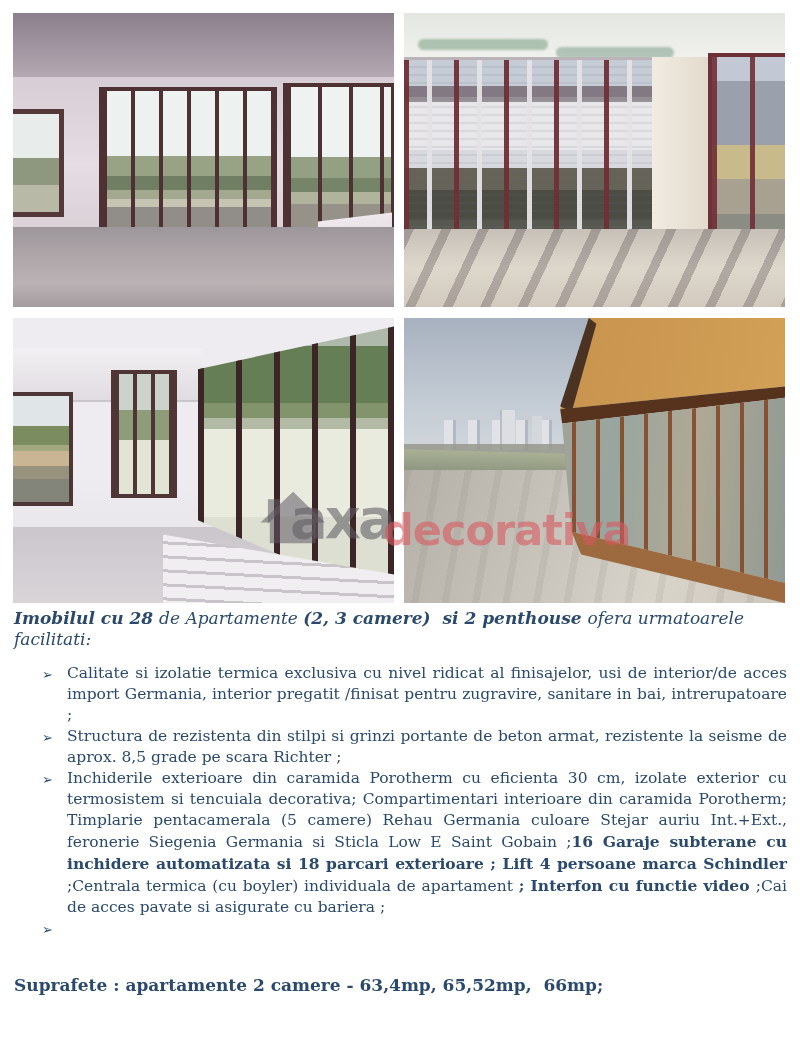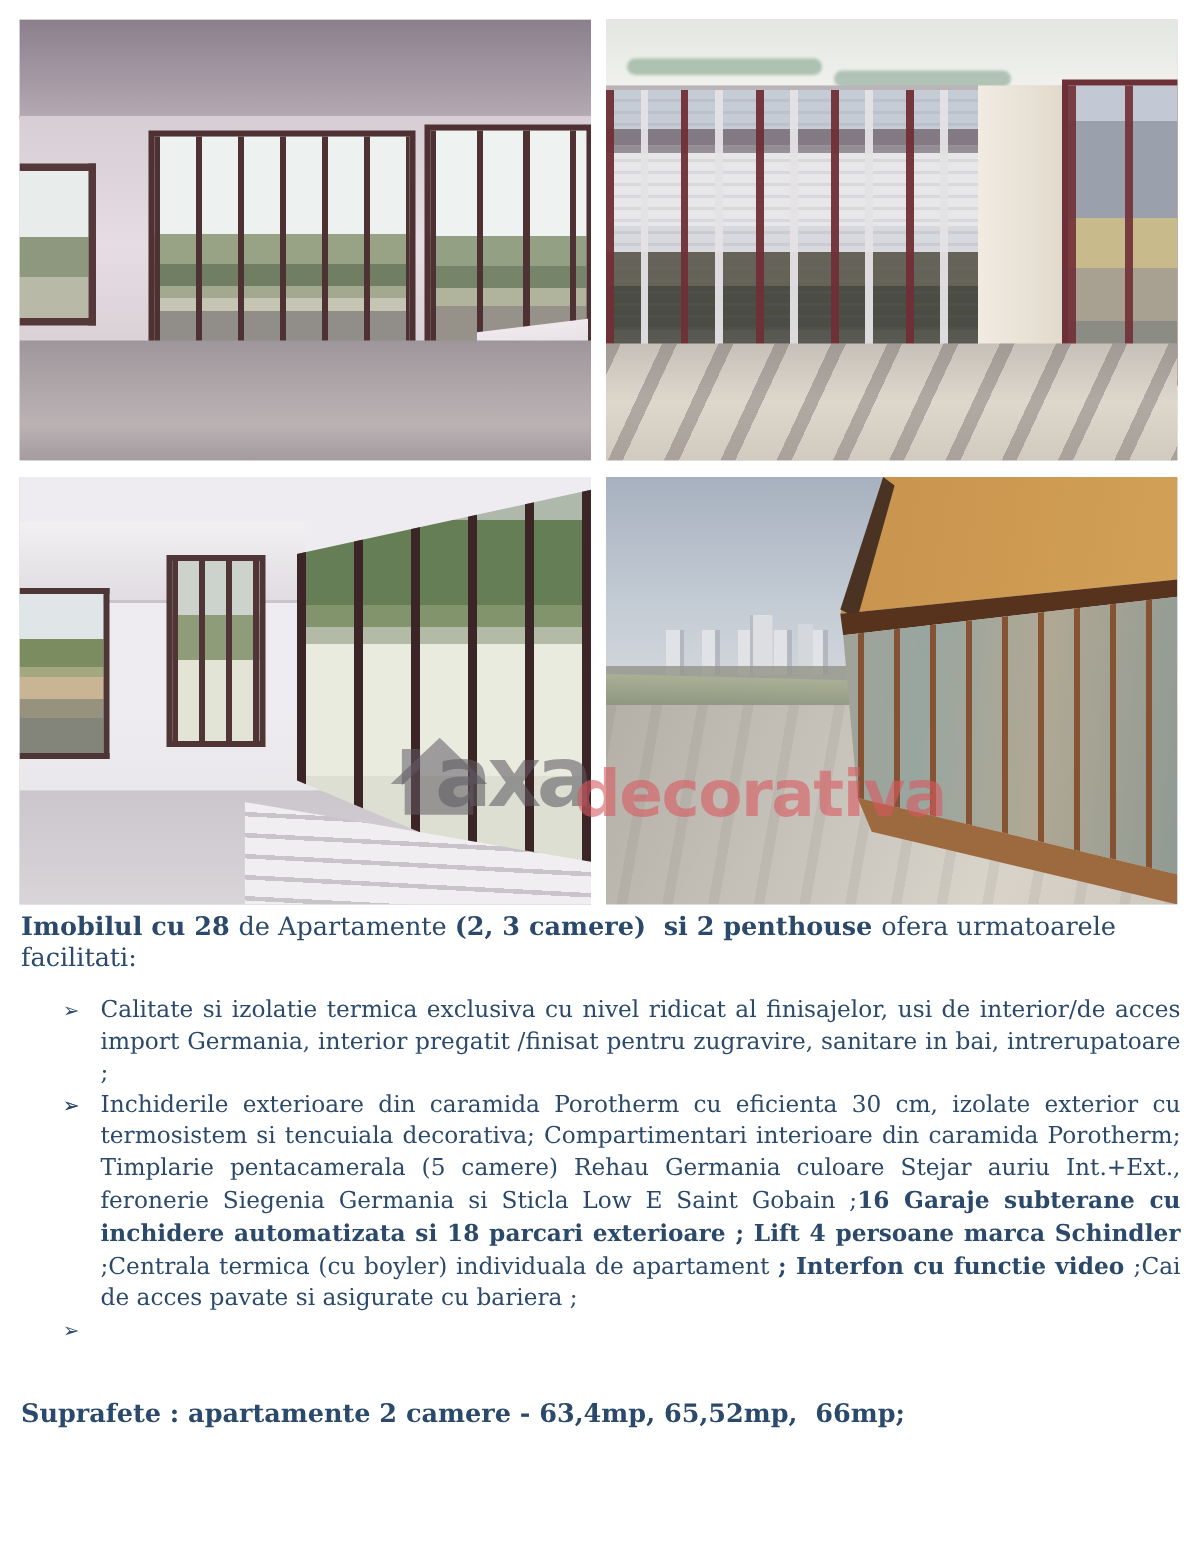--- a/index.html
+++ b/index.html
@@ -109,21 +109,21 @@
   
   .watermark { position:absolute; left:0; top:0; width:800px; height:899px; pointer-events:none; }
   .wm-house { position:absolute; left:256px; top:489px; width:78px; height:56px; }
   .wm-axa { position:absolute; left:290px; top:491px; font-family:"DejaVu Sans", sans-serif;
     font-weight:bold; font-size:56px; line-height:1; letter-spacing:-3px; color:rgba(95,92,99,.58); }
   .wm-imob { position:absolute; left:383px; top:509px; font-family:"DejaVu Sans", sans-serif;
     font-weight:bold; font-size:43px; line-height:1; letter-spacing:-1px; color:rgba(216,88,95,.60); }
 
   
   .content { position:absolute; left:14px; top:608px; width:773px; color:#2b4a6b; }
-  .intro { font-size:17px; line-height:21px; margin:0 0 13px 0; white-space:pre-wrap; }
+  .intro { font-size:17px; line-height:21px; margin:0 0 13px 0; white-space:pre-wrap;font-style:italic; }
   .b { font-weight:bold; }
   ul.facilities { list-style:none; margin:0; padding:0; }
   ul.facilities li { position:relative; padding-left:53px; font-size:15.5px; line-height:21px; text-align:justify; }
   li .marker { position:absolute; left:28px; top:1px; font-size:13px; }
   .areas { margin:14px 0 0 0; font-weight:bold; font-size:17px; line-height:21.5px; white-space:pre-wrap; }
 </style>
 </head>
 <body>
 
 <div class="page">
@@ -190,20 +190,21 @@
 
     <p class="intro"><span class="b">Imobilul cu 28 </span><span>de Apartamente </span><span class="b">(2, 3 camere)  si 2 penthouse </span><span>ofera urmatoarele facilitati:</span></p>
 
     <ul class="facilities">
       <li>
         <span class="marker">➢</span>
         <span>Calitate si izolatie termica exclusiva cu nivel ridicat al finisajelor, usi de interior/de acces import Germania, interior pregatit /finisat pentru zugravire, sanitare in bai, intrerupatoare ;</span>
       </li>
       <li>
         <span class="marker">➢</span>
+        <span>Structura de rezistenta din stilpi si grinzi portante de beton armat, rezistente la seisme de aprox. 8,5 grade pe scara Richter ;</span>
       </li>
       <li>
         <span class="marker">➢</span>
         <span>Inchiderile exterioare din caramida Porotherm cu eficienta 30 cm, izolate exterior cu termosistem si tencuiala decorativa; Compartimentari interioare din caramida Porotherm; Timplarie pentacamerala (5 camere) Rehau Germania culoare Stejar auriu Int.+Ext., feronerie Siegenia Germania si Sticla Low E Saint Gobain ;</span><span class="b">16 Garaje subterane cu inchidere automatizata si 18 parcari exterioare ; Lift 4 persoane marca Schindler </span><span>;Centrala termica (cu boyler) individuala de apartament </span><span class="b">; Interfon cu functie video </span><span>;Cai de acces pavate si asigurate cu bariera ;</span>
       </li>
       <li>
         <span class="marker">➢</span>
       </li>
     </ul>
 

